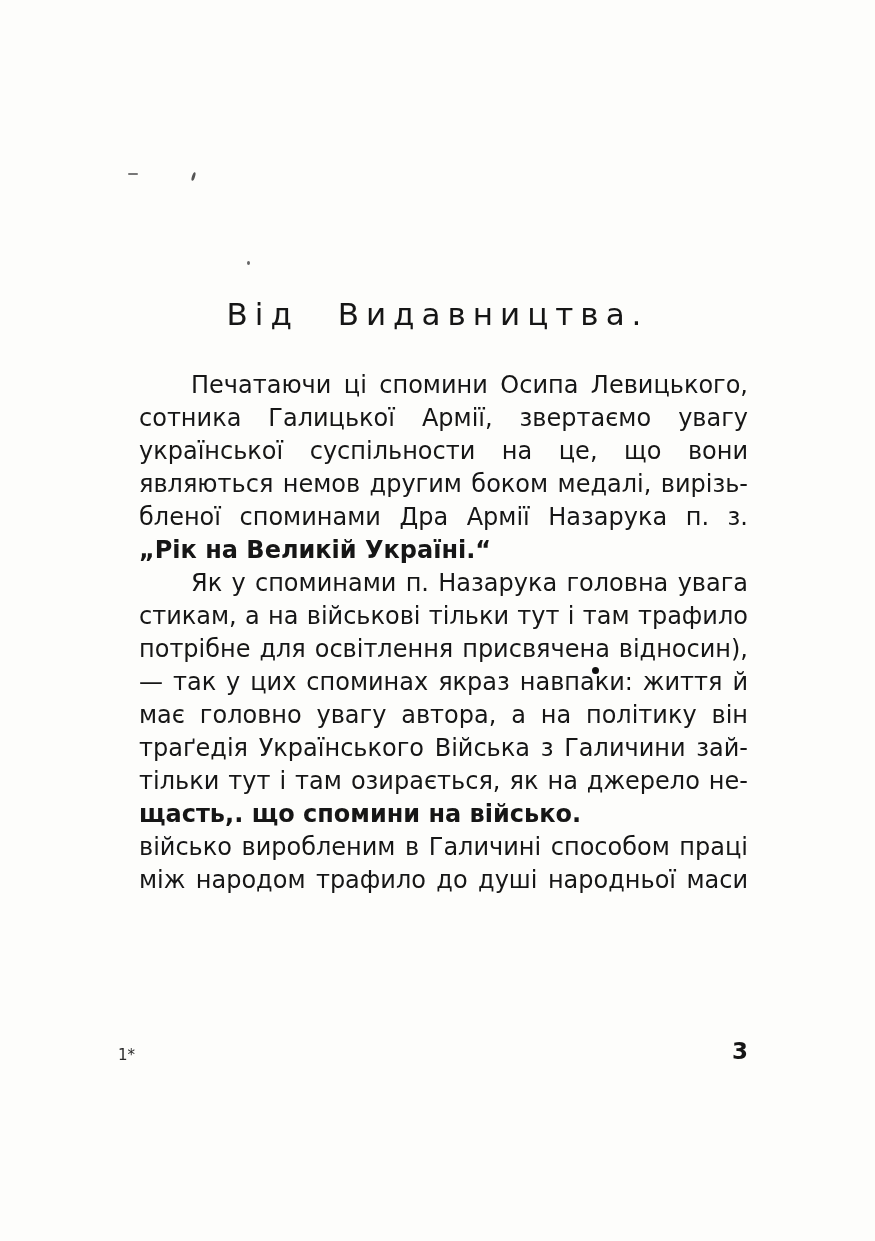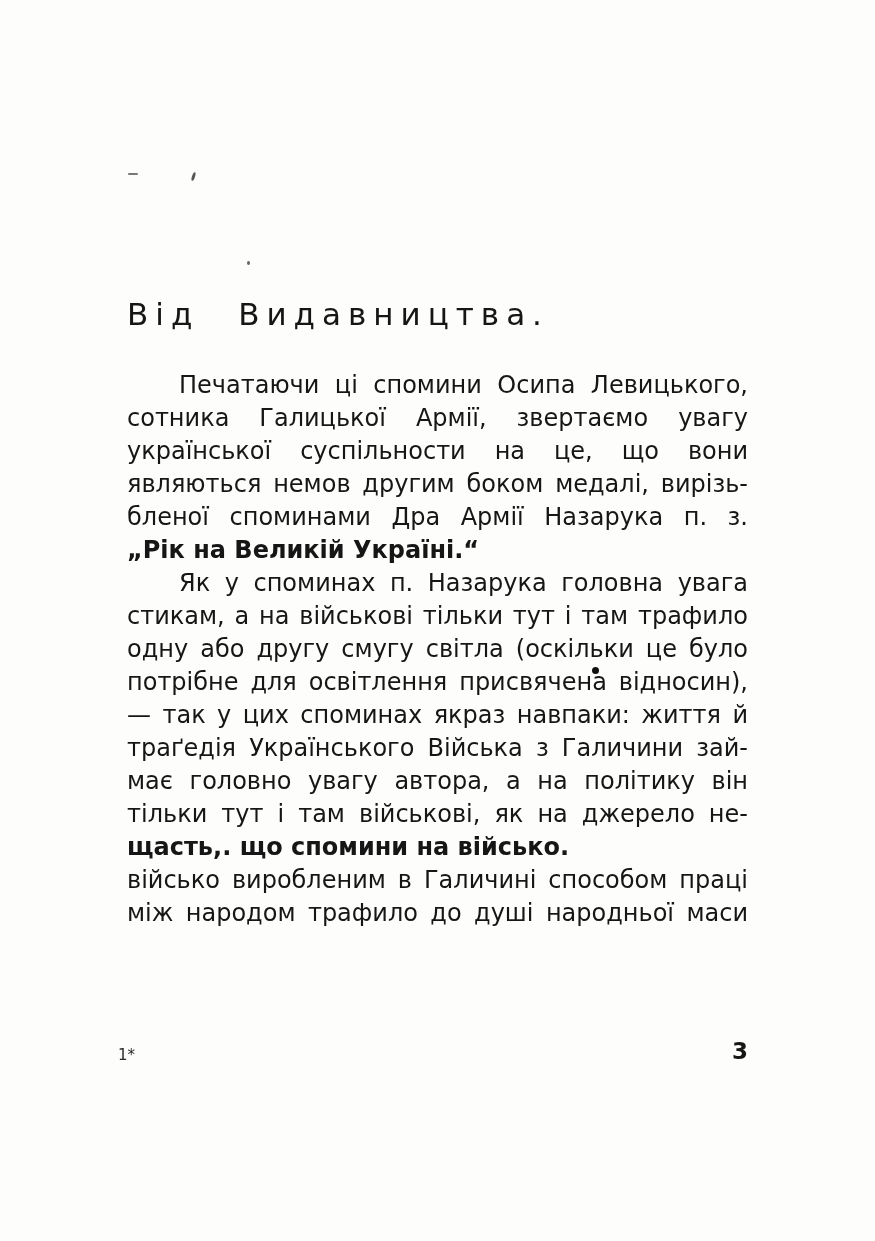--- a/index.html
+++ b/index.html
@@ -21,37 +21,39 @@
   .title {
     position: absolute;
     top: 296px;
     left: 127px;
     width: 621px;
     margin: 0;
     font-size: 31px;
     font-weight: normal;
     letter-spacing: 7px;
     word-spacing: 22px;
+    text-align: center;
     white-space: nowrap;
   }
   .text-block {
     position: absolute;
     top: 369px;
     left: 127px;
     width: 621px;
     font-size: 24px;
     line-height: 33px;
   }
   .para { margin: 0; }
   .line {
     text-align: justify;
     text-align-last: justify;
     height: 33px;
     overflow: hidden;
     white-space: nowrap;
+    margin-left: 12px;
   }
   .line.first { padding-left: 52px; }
   .line.last-left { text-align-last: left; font-weight: bold; }
   .footer {
     position: absolute;
     top: 1038px;
     left: 118px;
     right: 127px;
     display: flex;
     justify-content: space-between;
@@ -87,28 +89,27 @@
   <div class="text-block" id="paragraphs">
       <div class="para">
         <div class="line first">Печатаючи ці спомини Осипа Левицького,</div>
         <div class="line">сотника Галицької Армії, звертаємо увагу</div>
         <div class="line">української суспільности на це, що вони</div>
         <div class="line">являються немов другим боком медалі, вирізь-</div>
         <div class="line">бленої споминами Дра Армії Назарука п. з.</div>
         <div class="line last-left">„Рік на Великій Україні.“</div>
       </div>
       <div class="para">
-        <div class="line first">Як у споминах п. Назарука головна увага</div>
+        <div class="line first">Як у споминами п. Назарука головна увага</div>
         <div class="line">стикам, а на військові тільки тут і там трафило</div>
-        <div class="line">одну або другу смугу світла (оскільки це було</div>
         <div class="line">потрібне для освітлення присвячена відносин),</div>
         <div class="line">— так у цих споминах якраз навпаки: життя й</div>
+        <div class="line">має головно увагу автора, а на політику він</div>
         <div class="line">траґедія Українського Війська з Галичини зай-</div>
-        <div class="line">має головно увагу автора, а на політику він</div>
-        <div class="line">тільки тут і там військові, як на джерело не-</div>
+        <div class="line">тільки тут і там озирається, як на джерело не-</div>
         <div class="line last-left">щасть,. що спомини на військо.</div>
       </div>
       <div class="para">
         <div class="line">військо виробленим в Галичині способом праці</div>
         <div class="line">між народом трафило до душі народньої маси</div>
       </div>
     </div>
 
   <div class="footer">
     <span class="sig-mark">1*</span>

